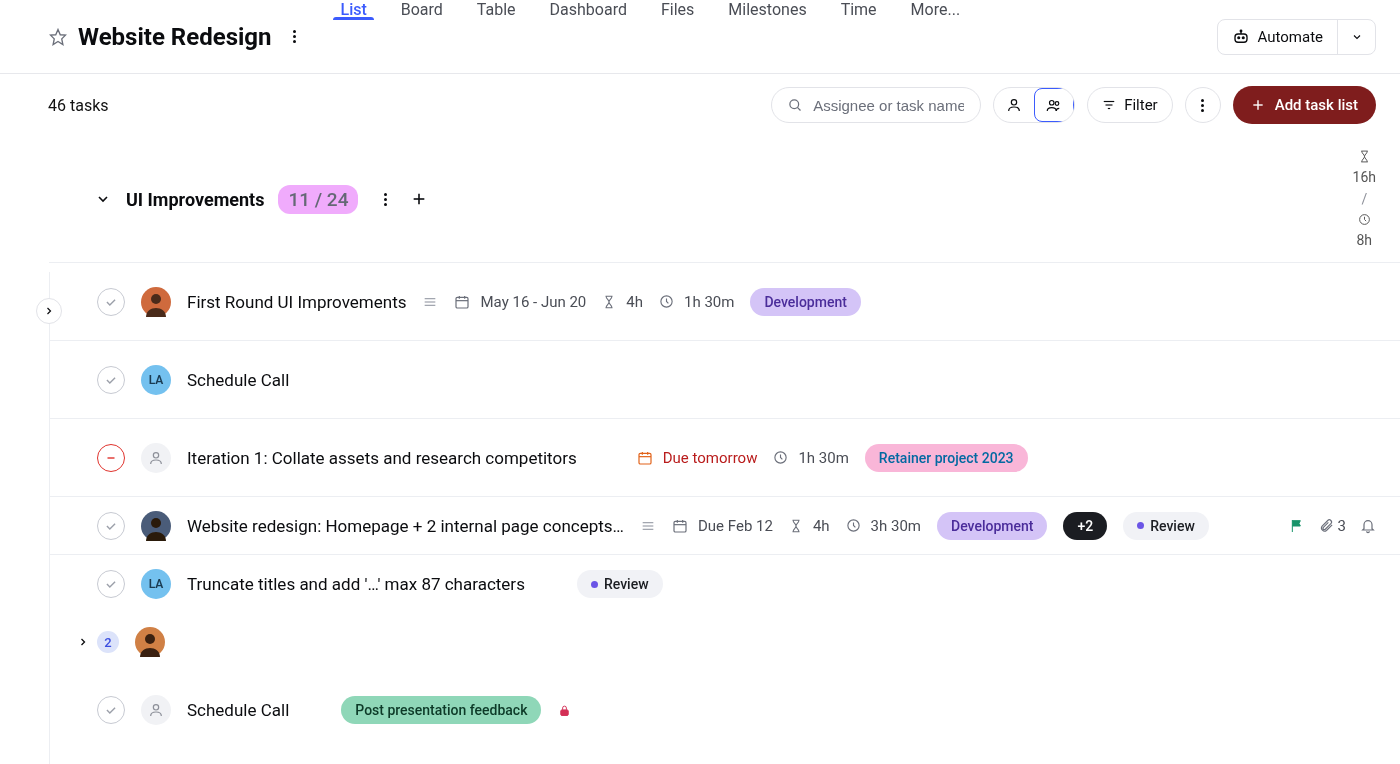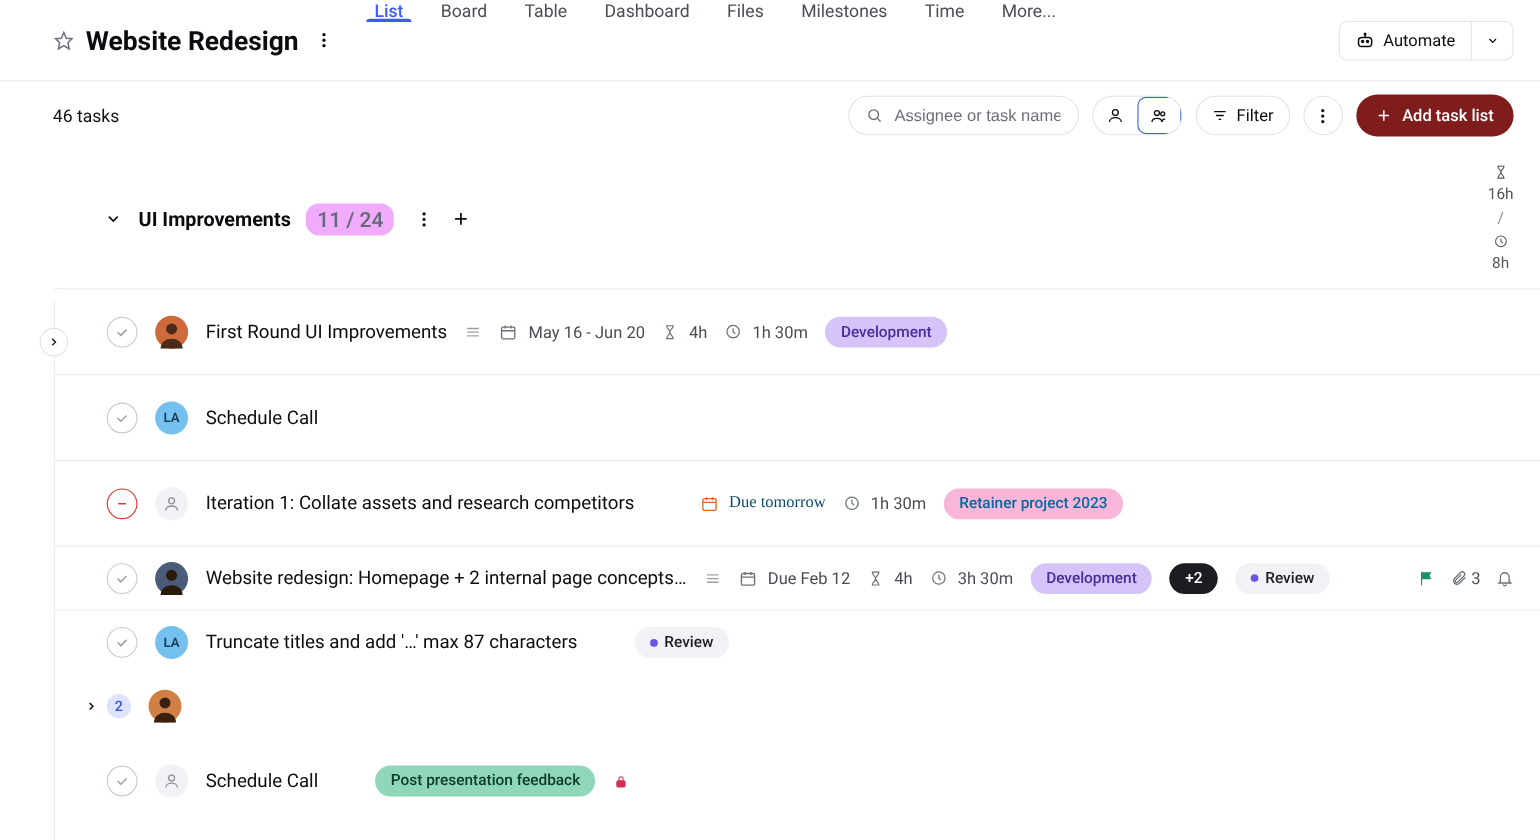--- a/index.html
+++ b/index.html
@@ -171,21 +171,21 @@
     flex-shrink:0;
   }
   .avatar-placeholder {
     width:30px; height:30px; border-radius:50%; background:#f1f2f5;
     display:flex; align-items:center; justify-content:center;
     color:#8d9099;
   }
   .task-name { font-size:17px; color:#0b0c0f; }
   .drag-icon { color:#9ca0aa; display:flex; }
   .meta { display:flex; align-items:center; gap:10px; color:#4a4d55; font-size:15px; }
-  .meta.orange { color:#0c4a6e;font-family:Liberation Serif, serif; }
+  .meta.orange { color:#b91c1c; }
   .tag {
     display:inline-flex; align-items:center;
     height:28px; padding:0 14px; border-radius:14px;
     font-size:14px; font-weight:500;
     gap:6px;
   }
   .tag-dev { background:#d4c4f7; color:#4a2c9a; }
   .tag-pink { background:#f9b6d8; color:#0369a1; }
   .tag-count { background:#1b1d22; color:#fff; }
   .tag-review { background:#f1f2f6; color:#1b1d22; }

